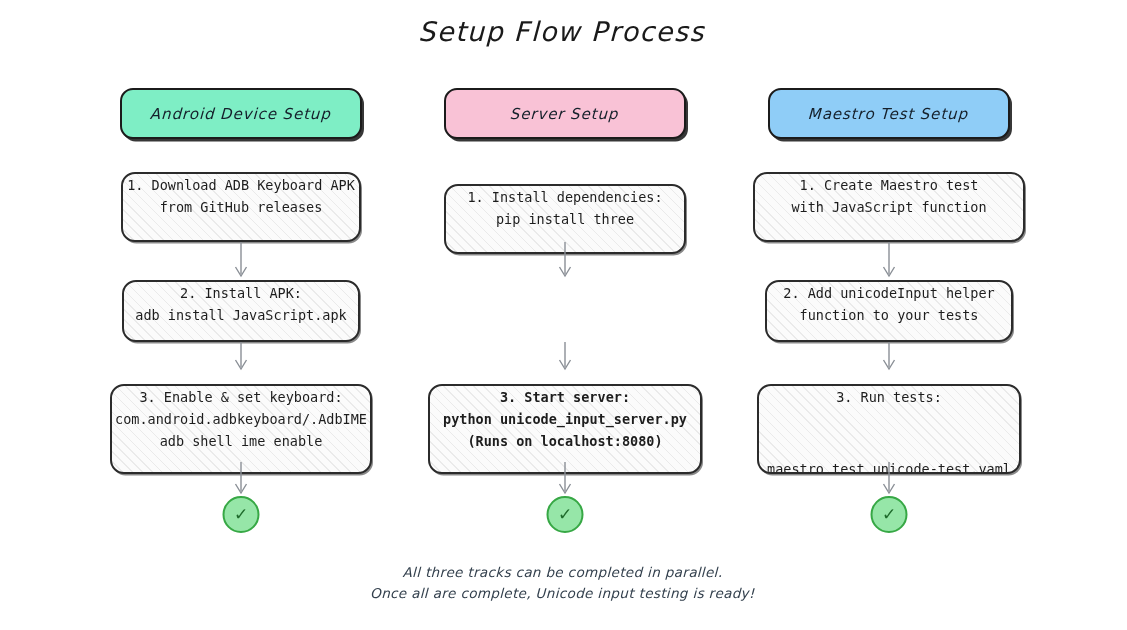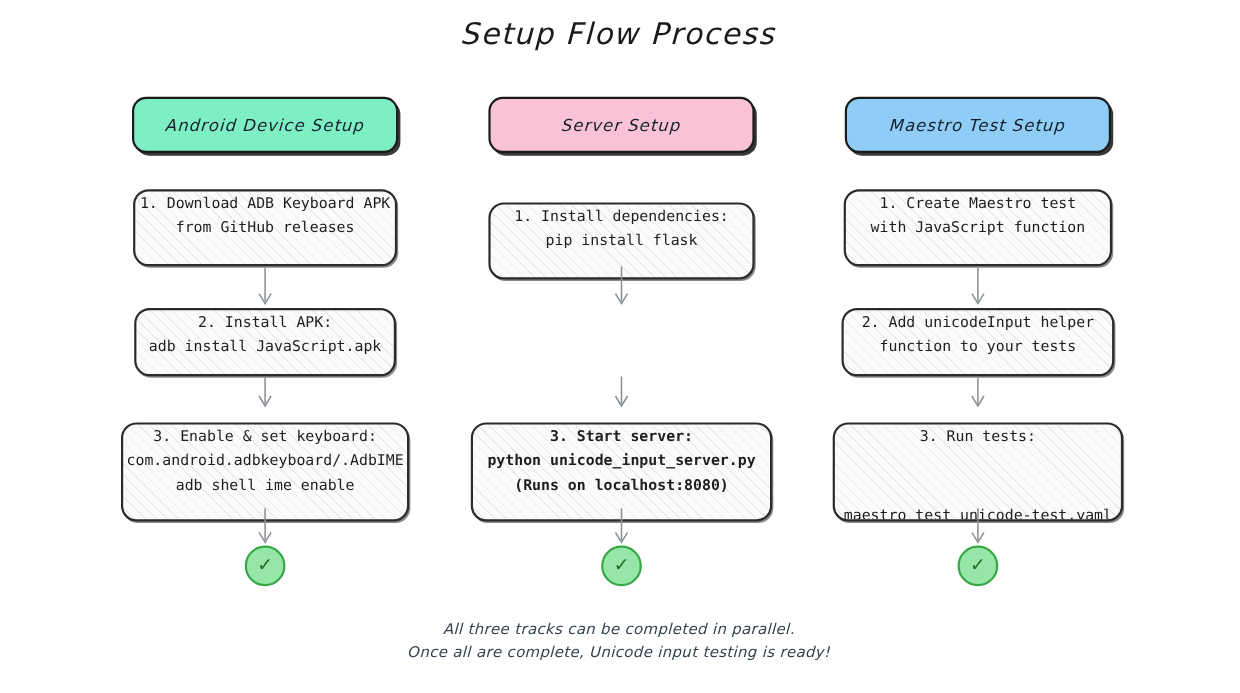--- a/index.html
+++ b/index.html
@@ -106,21 +106,21 @@
   }
 
   
   .row-1 { top: 172px; height: 70px; }
   .row-2 { top: 280px; height: 62px; }
   .row-3 { top: 372px; height: 90px; margin-top: 12px; }
 
   
   .col-0 .row-1 { width: 240px; }
   .col-1 .row-1 { width: 242px; margin-top: 12px; }
-  .col-2 .row-1 { width: 244px; }
+  .col-2 .row-1 { width: 272px; }
 
   .col-0 .row-2 { width: 238px; }
   .col-1 .row-2 { width: 246px; }
   .col-2 .row-2 { width: 248px; }
 
   .col-0 .row-3 { width: 262px; }
   .col-1 .row-3 { width: 274px; font-weight: bold; }
   .col-2 .row-3 { width: 264px; gap: 25px; }
 
   
@@ -233,21 +233,21 @@
     </div>
 
     <div class="column col-1">
 
       <div class="track-header" style="background-color: rgb(249, 194, 214);">
         <span class="label">Server Setup</span>
       </div>
 
       <div class="step-box row-1">
         <span class="line">1. Install dependencies:</span>
-        <span class="line">pip install flask</span>
+        <span class="line">pip install three</span>
       </div>
 
       <div class="connector conn-a">
         <svg width="18" height="40" viewBox="0 0 18 40">
           <path d="M9 0 L9 32" stroke="#8a8f96" stroke-width="1.4" fill="none"></path>
           <path d="M3.5 25 L9 34 L14.5 25" stroke="#8a8f96" stroke-width="1.4" fill="none"></path>
         </svg>
       </div>
 
 

